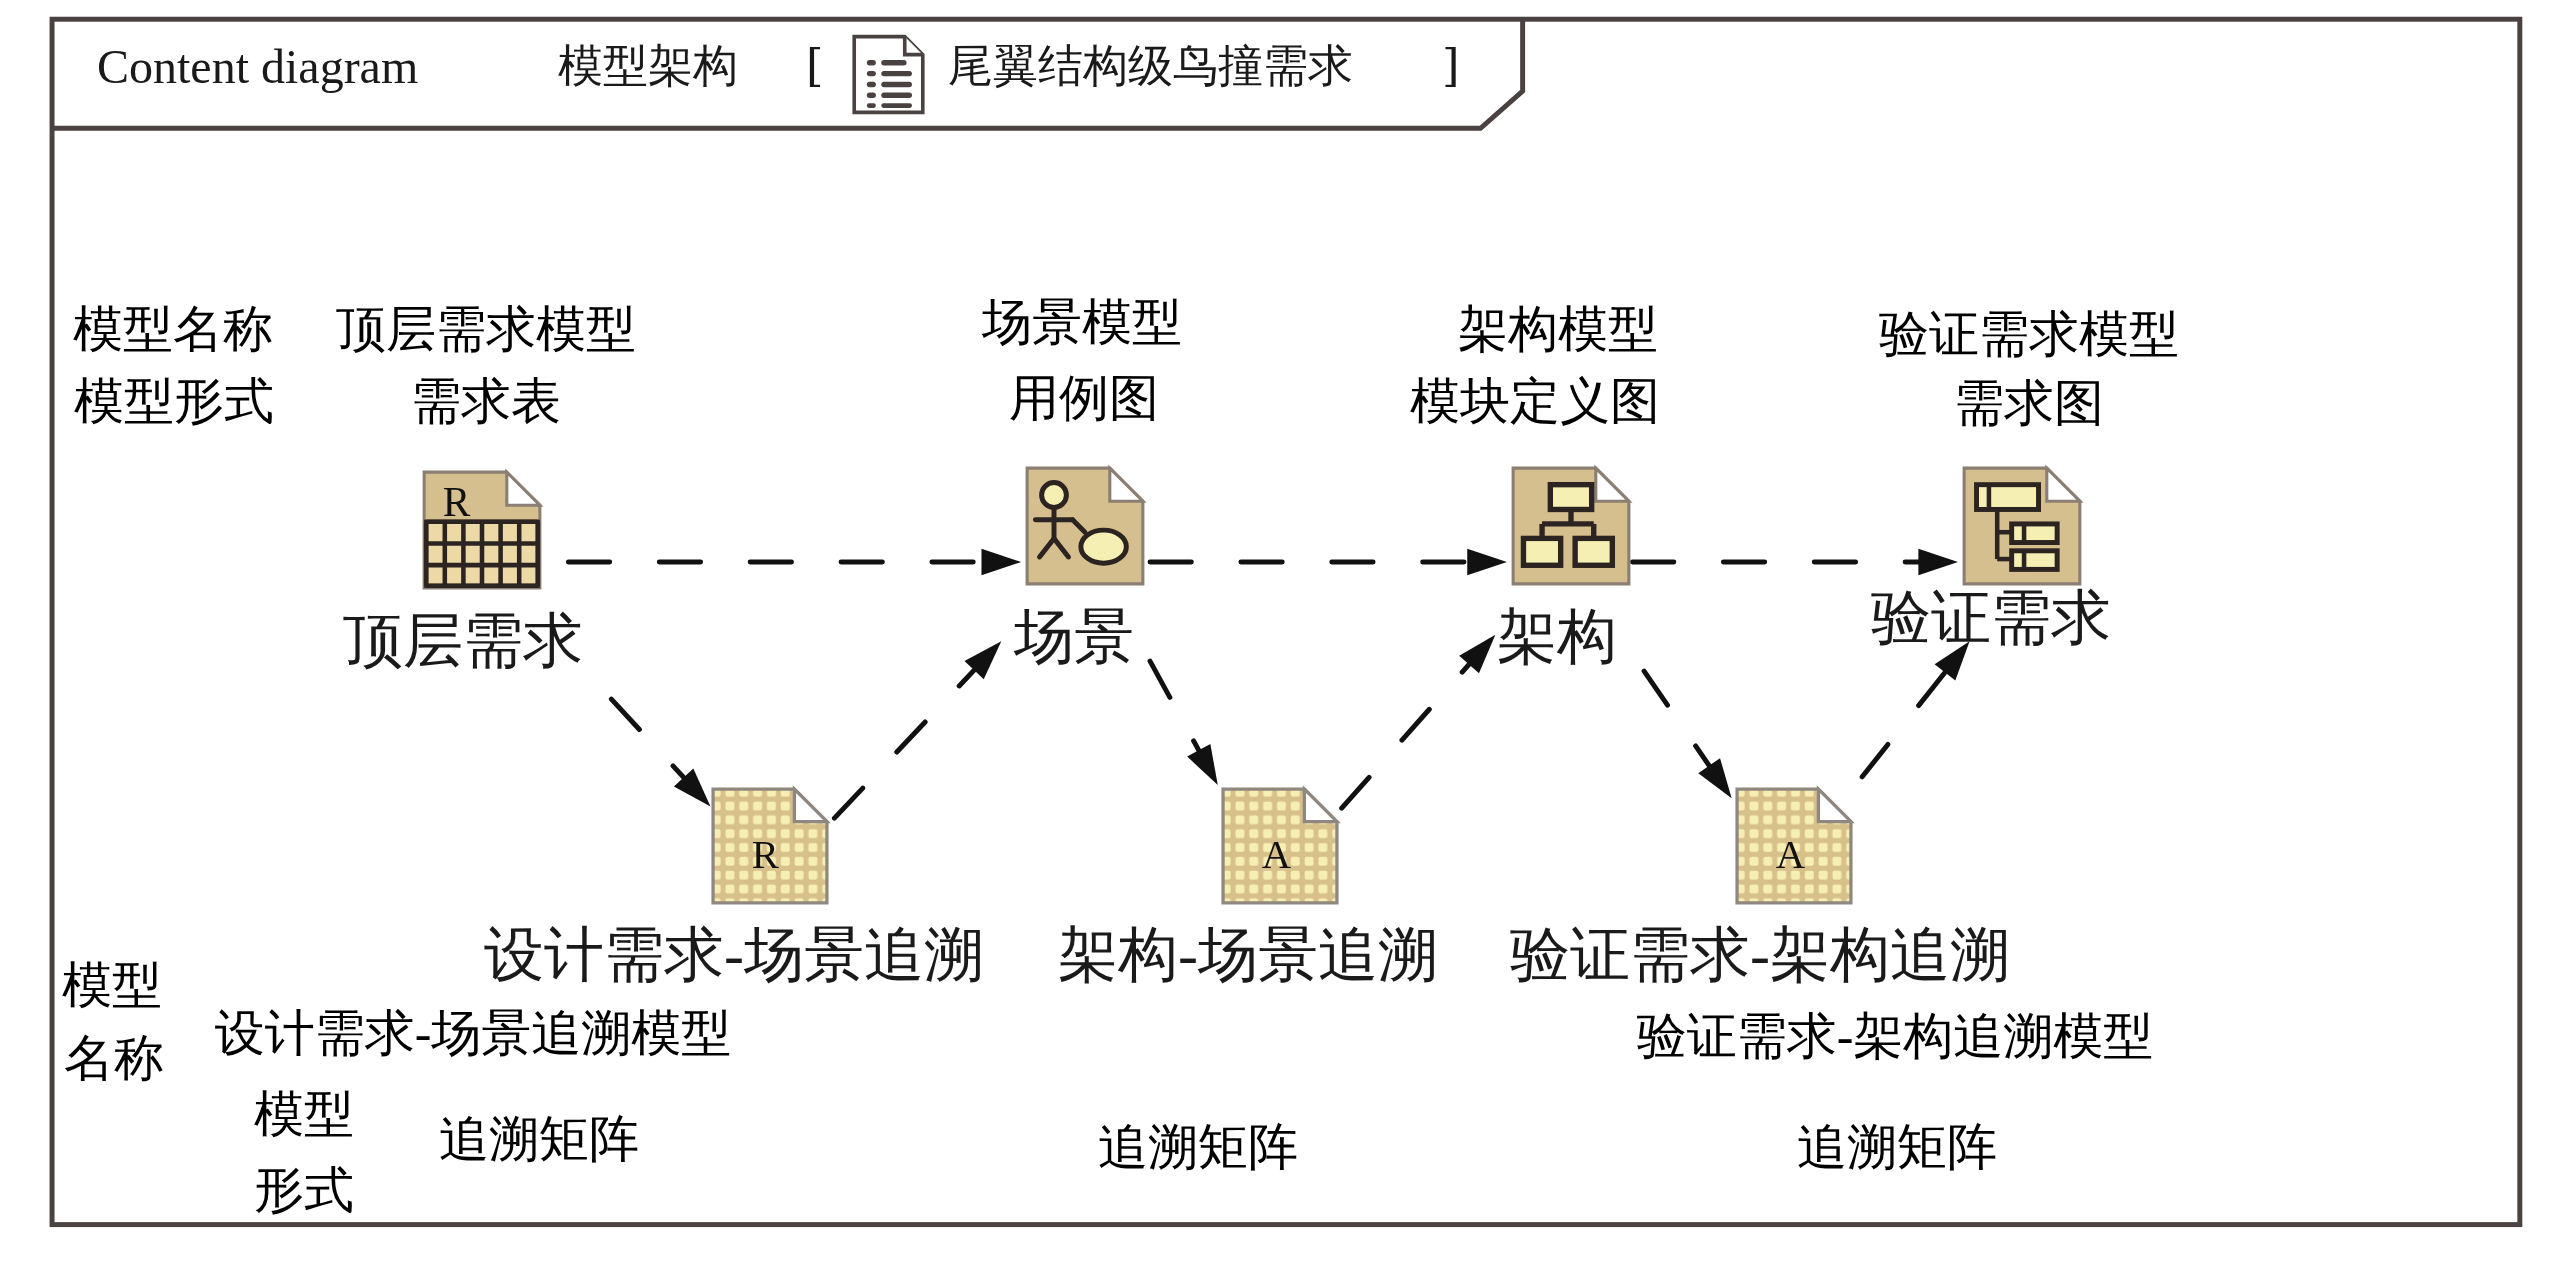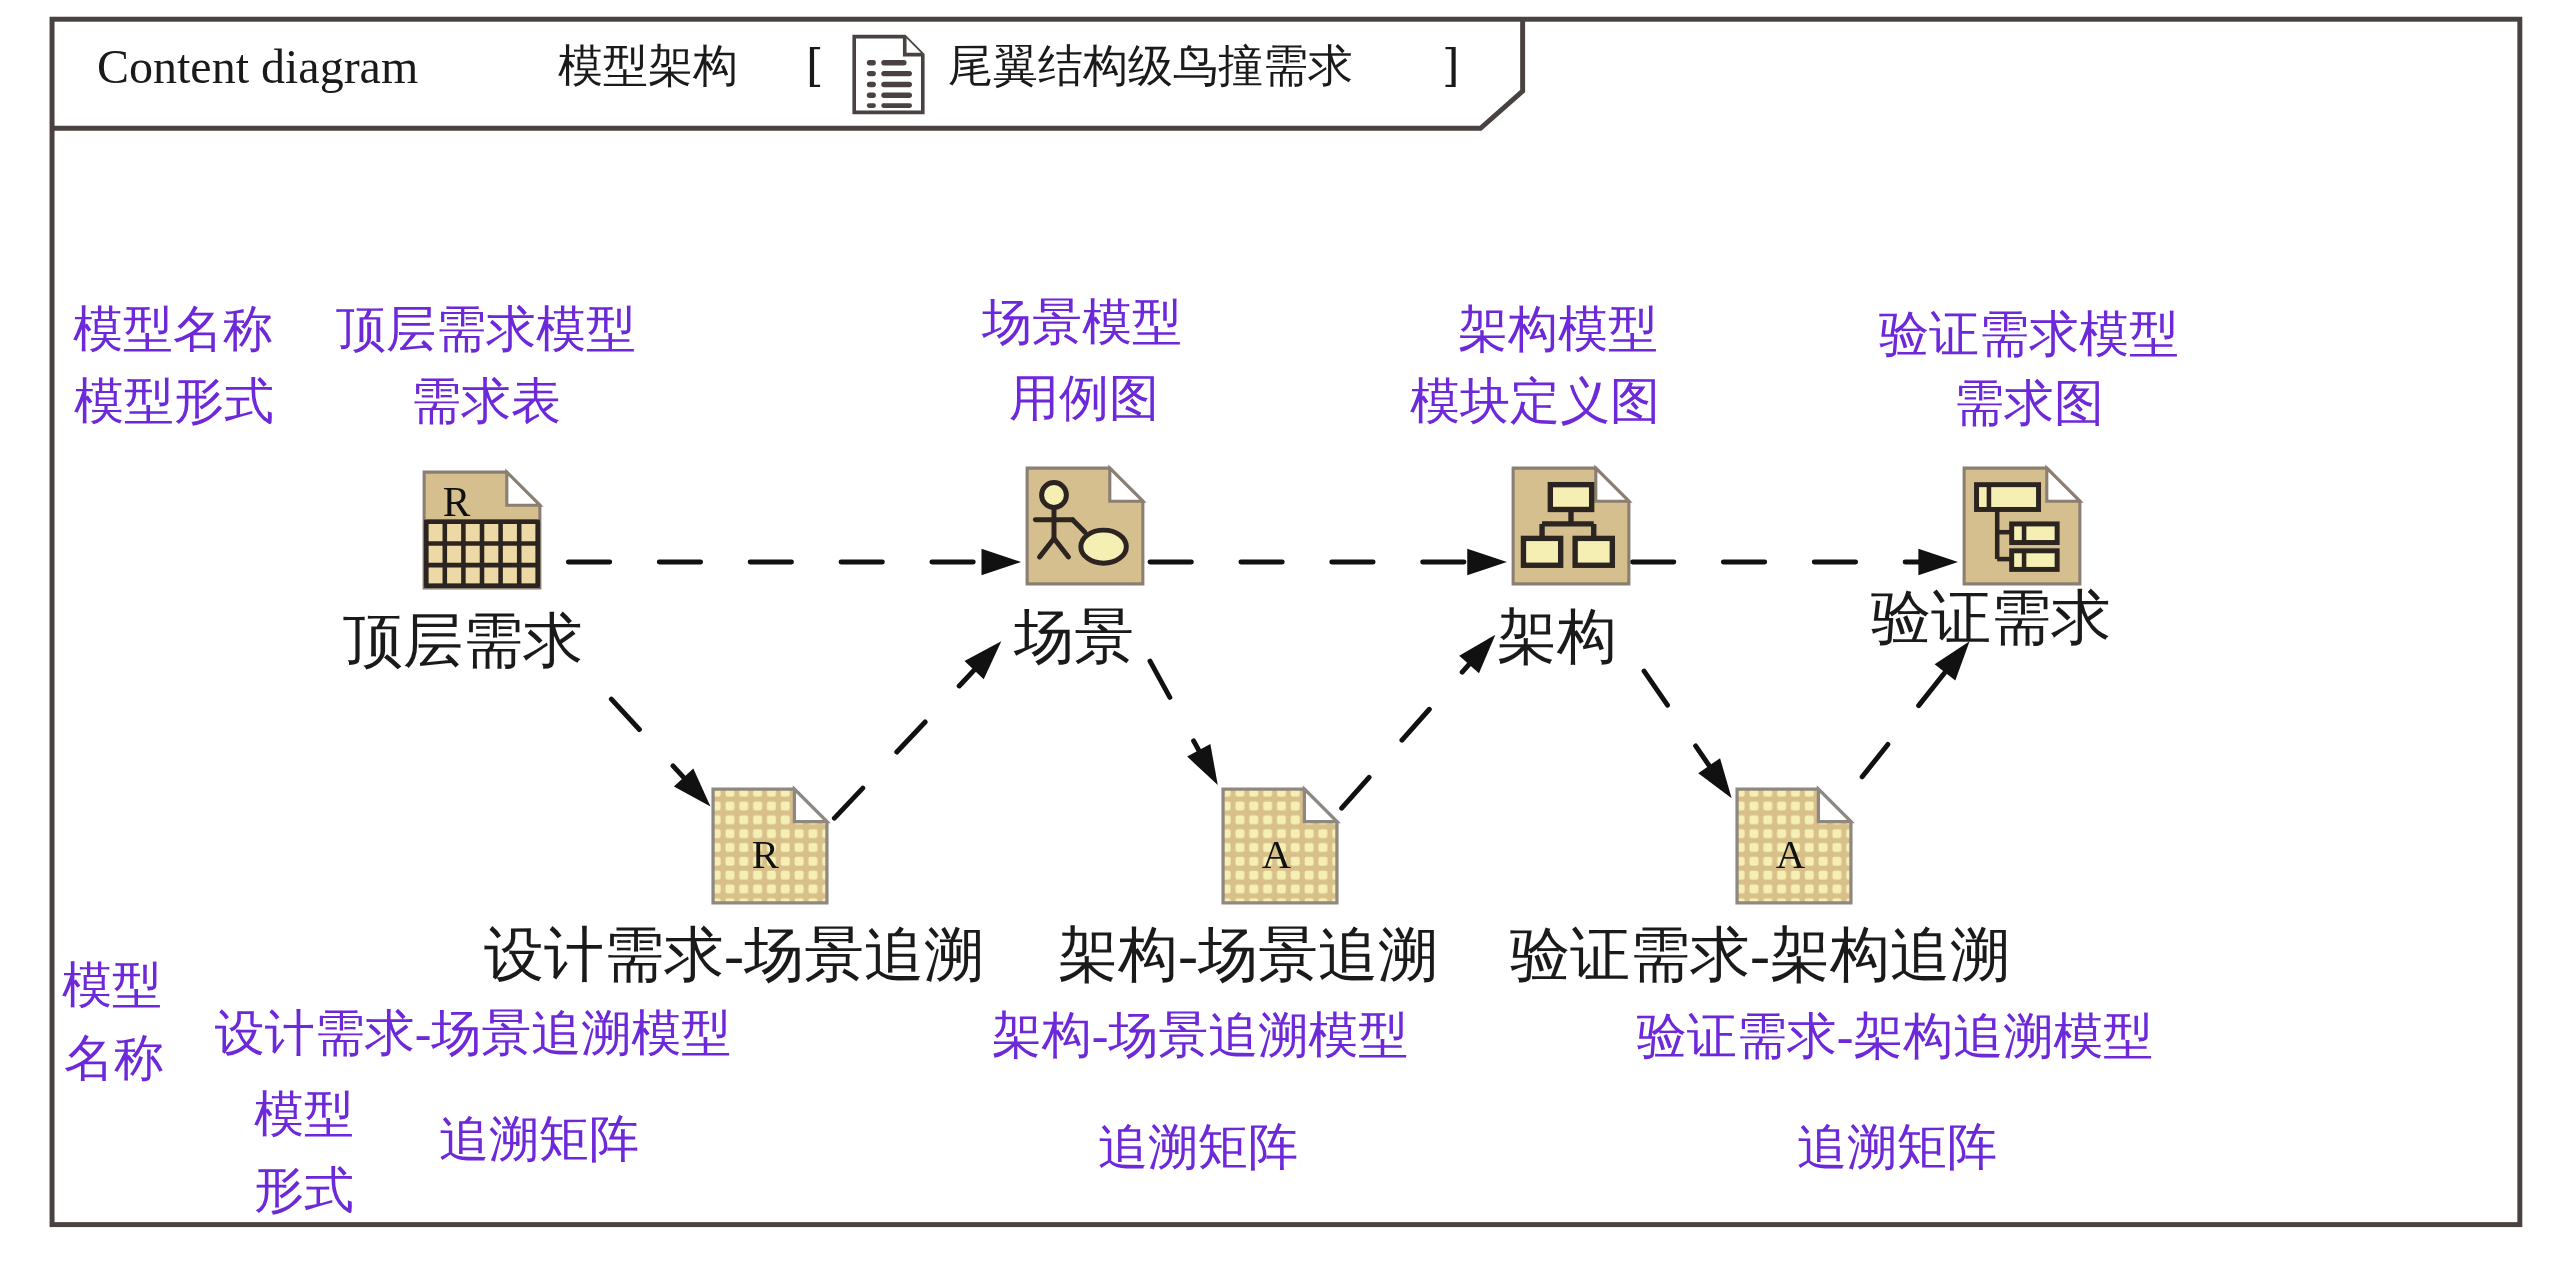--- a/index.html
+++ b/index.html
@@ -1,21 +1,21 @@
 <!DOCTYPE html>
 <html style="font-size:13.2px"><head>
 <meta charset="utf-8">
 <style>
   html, body { margin:0; padding:0; background:#ffffff; }
   body { width:2576px; height:1281px; position:relative; overflow:hidden;
          font-family:"DejaVu Serif","Liberation Serif",serif; }
   #stage { position:absolute; left:0; top:0; width:2576px; height:1281px; }
   .txt { position:absolute; white-space:nowrap; line-height:1;text-align:center; }
   .black { color:#1a1a1a; }
-  .red { color:#6d28d9; }
+  .red { color:#000000; }
   .hdr { font-size:45px; color:#1a1a1a; top:43px; }
   .hdr-en { font-family:"Liberation Serif","DejaVu Serif",serif; font-size:48px; }
   .lbl { font-size:60px; }
   .rlbl { font-size:50px; }
   .center { transform:translateX(-50%);font-family:Liberation Serif, serif; }
   .icon { position:absolute; }
   svg text { font-family:"Liberation Serif","DejaVu Serif",serif; }
 </style>
 </head>
 <body>
@@ -204,18 +204,17 @@
     <svg width="122" height="122" viewBox="0 0 60 60">
       <path d="M2,2 H42 L58,18 V58 H2 Z" fill="url(#grid1)" stroke="#8f8880" stroke-width="1.6"></path>
       <path d="M42,2 V18 H58 Z" fill="#fff" stroke="#8f8880" stroke-width="1.6"></path>
       <text x="21" y="41" font-size="20" fill="#111">A</text>
     </svg>
   </div>
   <span class="txt lbl black center" style="left:1760px;top:925px">验证需求-架构追溯</span>
 
   <span class="txt rlbl red center" style="left:473px;top:1008px">设计需求-场景追溯模型</span>
   <span class="txt rlbl red center" style="left:539px;top:1114px">追溯矩阵</span>
-  <span class="txt rlbl red center" style="left:1200px;top:1010px">架构-场景追溯模型</span>
   <span class="txt rlbl red center" style="left:1198px;top:1122px">追溯矩阵</span>
   <span class="txt rlbl red center" style="left:1895px;top:1011px">验证需求-架构追溯模型</span>
   <span class="txt rlbl red center" style="left:1897px;top:1122px">追溯矩阵</span>
 </div>
 
 
 </body></html>

